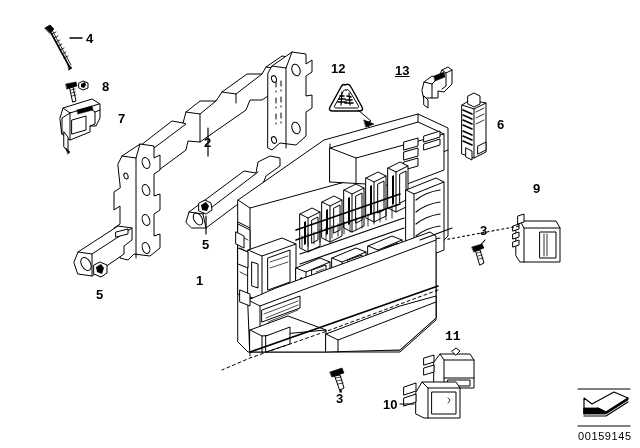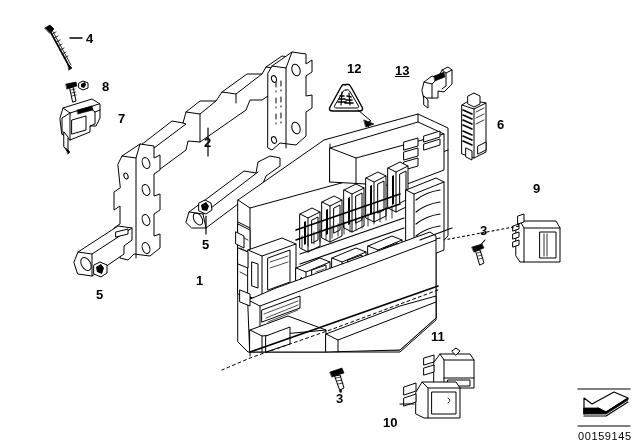--- a/index.html
+++ b/index.html
@@ -364,24 +364,24 @@
     </g>
   </svg>
 
   <div class="callout" style="left:86px;  top:32px;">4</div>
   <div class="callout" style="left:102px; top:80px;">8</div>
   <div class="callout" style="left:118px; top:112px;">7</div>
   <div class="callout" style="left:204px; top:136px;">2</div>
   <div class="callout" style="left:202px; top:238px;">5</div>
   <div class="callout" style="left:96px;  top:288px;">5</div>
   <div class="callout" style="left:196px; top:274px;">1</div>
-  <div class="callout" style="left:347px; top:62px;">12</div>
+  <div class="callout" style="left:331px; top:62px;">12</div>
   <div class="callout" style="left:395px; top:64px;text-decoration:underline;">13</div>
   <div class="callout" style="left:497px; top:118px;">6</div>
   <div class="callout" style="left:533px; top:182px;">9</div>
   <div class="callout" style="left:480px; top:224px;">3</div>
-  <div class="callout" style="left:431px; top:330px;">11</div>
-  <div class="callout" style="left:383px; top:398px;margin-top:18px;">10</div>
+  <div class="callout" style="left:445px; top:330px;font-family:Liberation Mono, monospace;">11</div>
+  <div class="callout" style="left:383px; top:398px;">10</div>
   <div class="callout" style="left:336px; top:392px;">3</div>
 
   <div id="part-number" style="left:578px; top:430px;">00159145</div>
 
 </div>
 
 </body></html>

